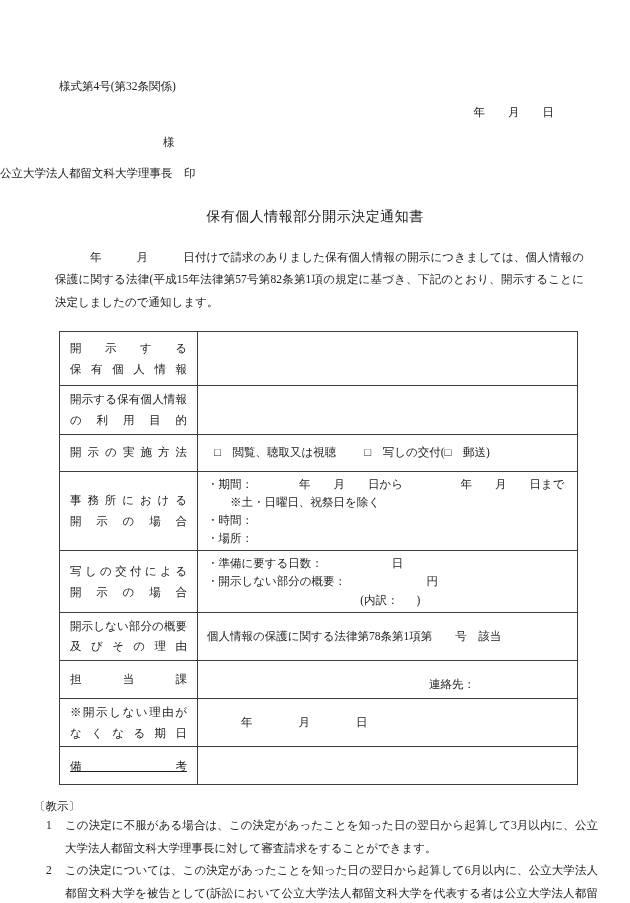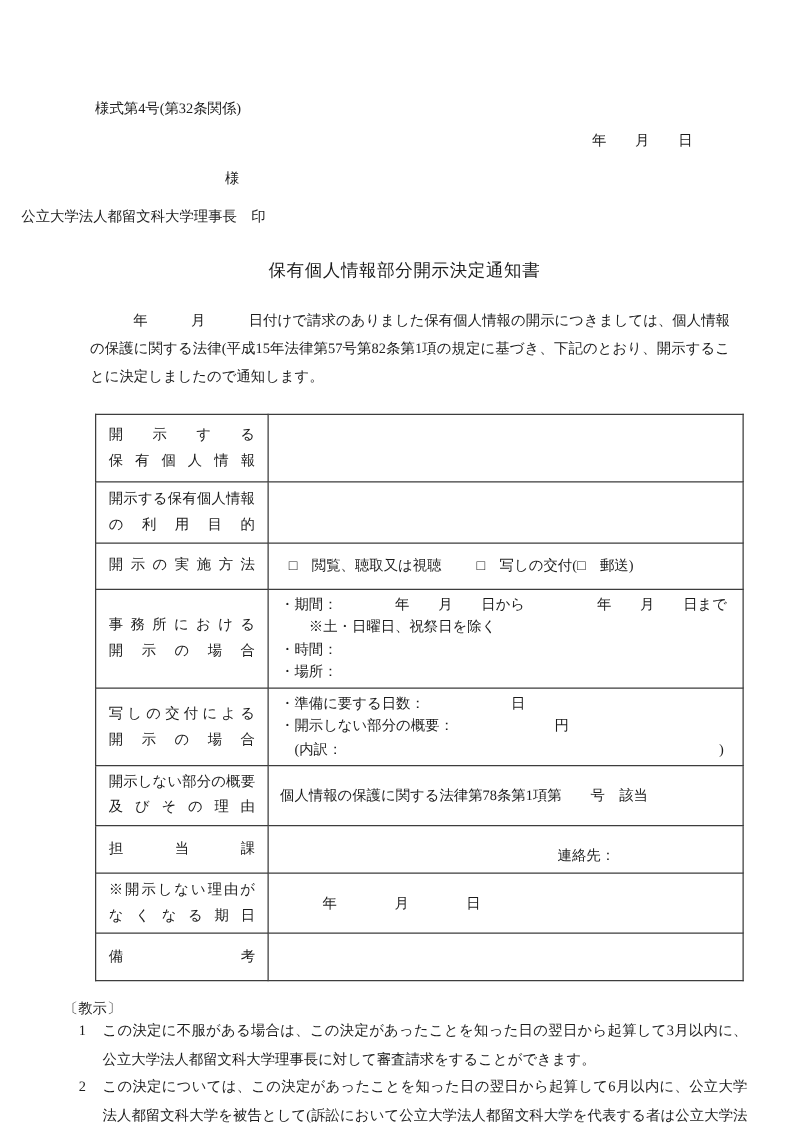--- a/index.html
+++ b/index.html
@@ -6,21 +6,20 @@
   .page {
     position:relative;
     width:630px; height:903px;
     background:#ffffff;
     color:#1c1c1c;
     font-family:"Liberation Serif","DejaVu Serif",serif;
     font-size:11.5px;
     box-sizing:border-box;
     padding-top:79px;
     overflow:hidden;
-    padding-left:17px;
   }
   .form-number { margin-left:59px; }
   .date-line { text-align:right; padding-right:76px; margin-top:11px; }
   .addressee { margin-left:163px; margin-top:15px; }
   .issuer { text-align:left; padding-right:40px; margin-top:16px; }
   .doc-title { text-align:center; margin-top:27px; font-size:14px; letter-spacing:0.5px; }
   .body-paragraph { margin:20px 46px 0 55px; line-height:1.95; text-align:justify; }
 
   table.main-table {
     border-collapse:collapse;
@@ -40,21 +39,21 @@
     line-height:1.8;
     white-space:nowrap;
   }
   td.content-cell { padding:3px 9px; box-sizing:border-box; }
   .content-lines > div { line-height:1.58; white-space:pre; }
   .single-line { white-space:pre; }
   .options-row { display:flex; align-items:center; }
   .option { white-space:pre; }
   .option + .option { margin-left:28px; }
   .option-first { margin-left:7px; }
-  .breakdown { display:flex; justify-content:space-between; line-height:1.58; padding-right:6px; white-space:pre;gap:18px; }
+  .breakdown { display:flex; justify-content:center; line-height:1.58; padding-right:6px; white-space:pre;gap:18px; }
   .date-slot { padding-left:34px; white-space:pre; }
   .contact-line { margin:12px 0 2px 222px; white-space:pre; }
 
   .notes-header { margin:14px 0 0 34px; }
   .note-item { display:flex; margin:0 32px 0 46px; line-height:1.95; }
   .note-num { width:19px; flex:none; }
   .note-text { flex:1; text-align:justify; }
 </style>
 </head>
 <body>
@@ -162,21 +161,21 @@
     <tr style="height:40px;">
       <td class="label-cell">
         <div class="jline">※開示しない理由が</div>
         <div class="jline">なくなる期日</div>
       </td>
       <td class="content-cell">
         <div class="date-slot">年　　　　月　　　　日</div>
       </td>
     </tr>
 
-    <tr style="height:38px;">
+    <tr style="height:38px;text-decoration:underline;">
       <td class="label-cell">
         <div class="jline">備考</div>
       </td>
       <td class="content-cell">
         <span class="single-line"></span>
       </td>
     </tr>
   </tbody>
     </table>
 

